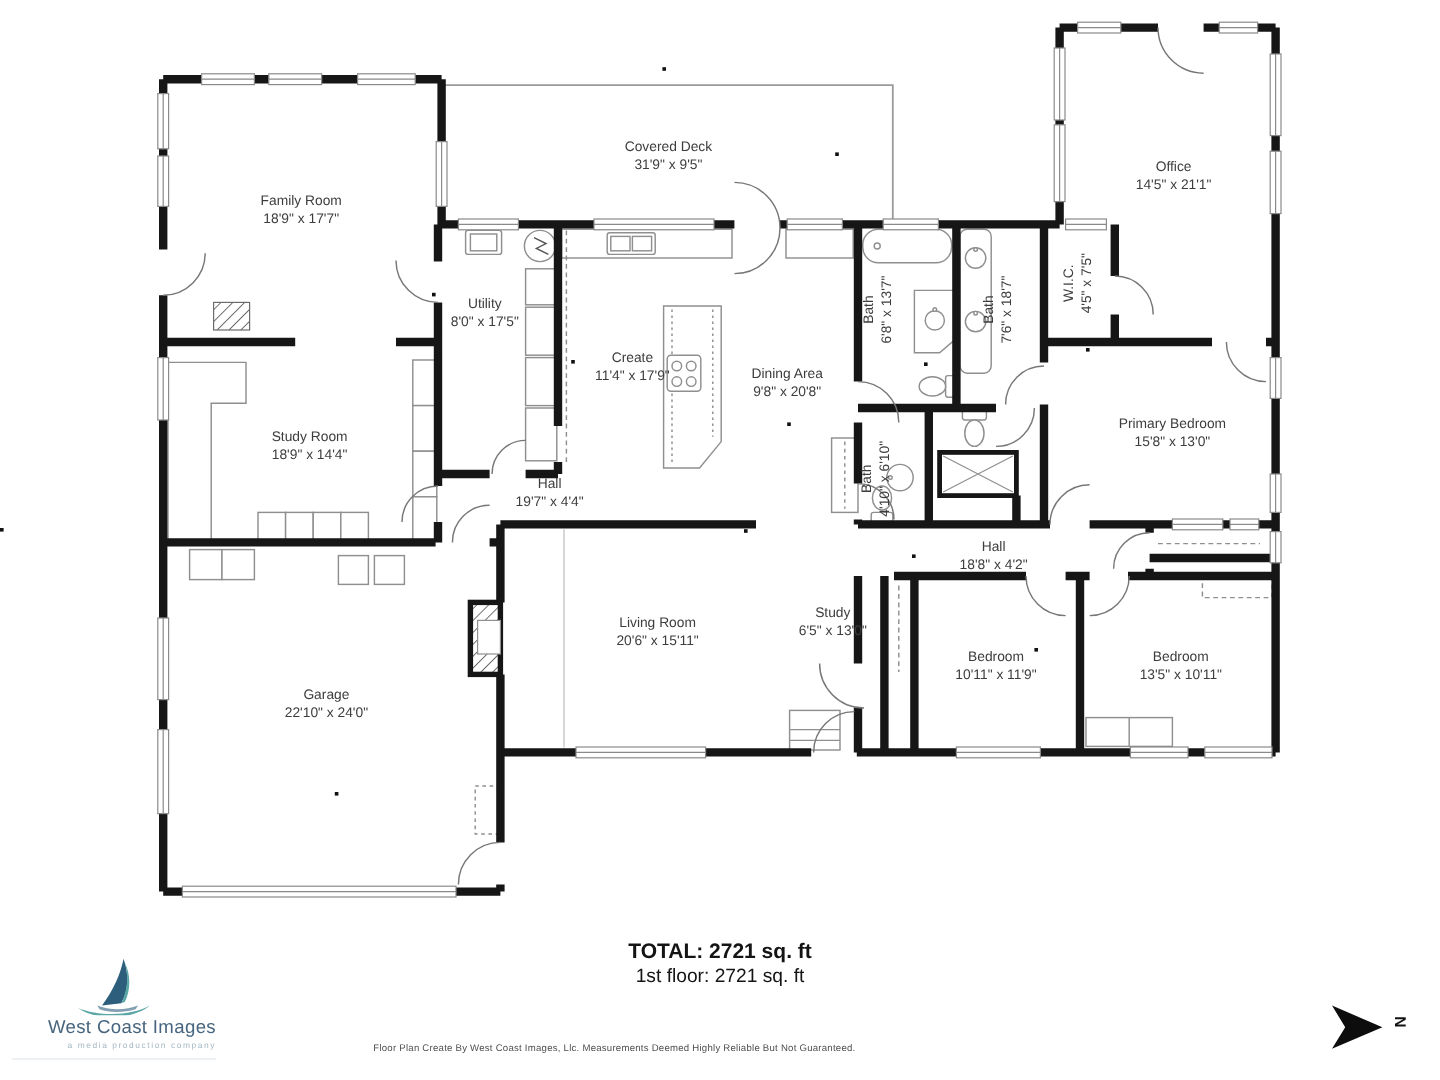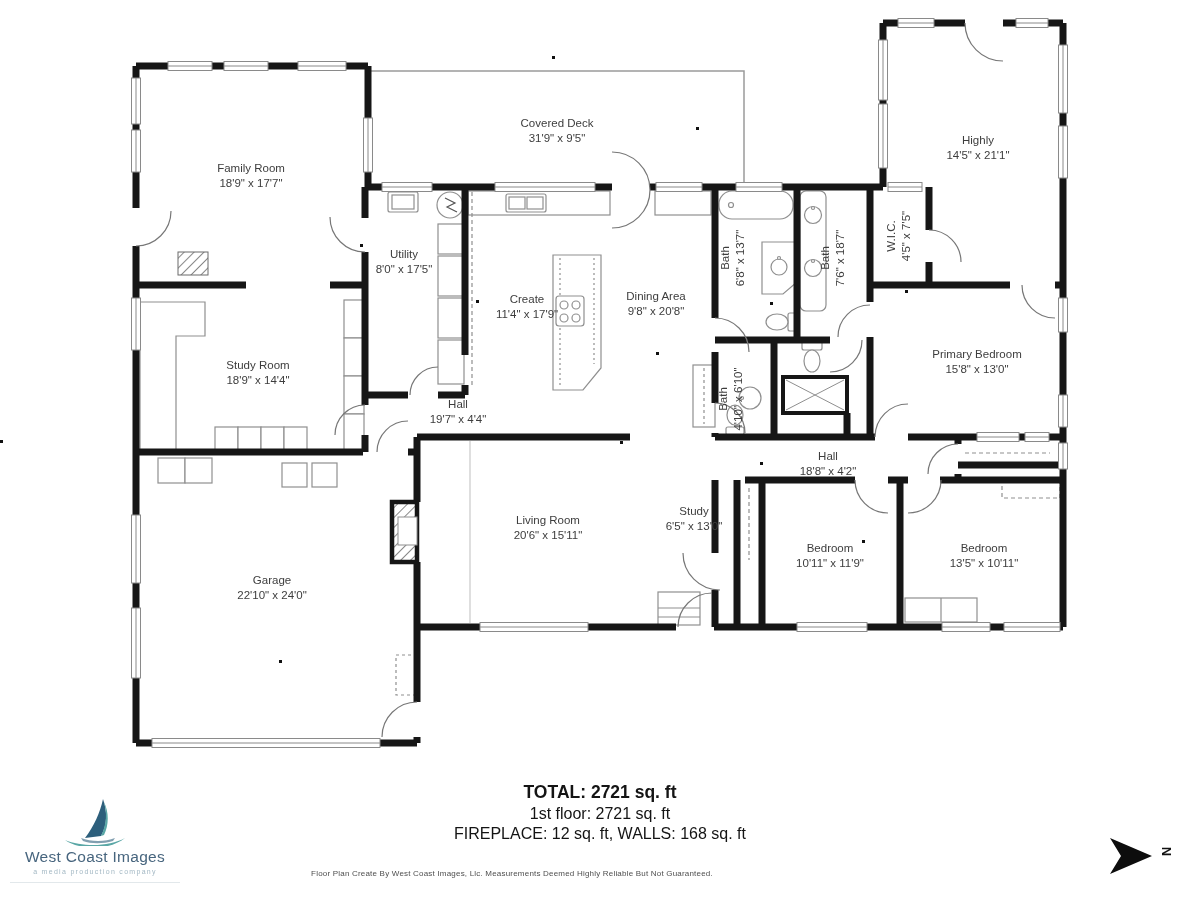--- a/index.html
+++ b/index.html
@@ -9,21 +9,21 @@
   svg.plan{position:absolute;left:0;top:0;}
   .room-label{position:absolute;transform:translate(-50%,-50%);text-align:center;
               color:#3d3d3d;font-size:11.5px;line-height:1.32;white-space:nowrap;}
   .room-label.v{transform:translate(-50%,-50%) rotate(-90deg);}
   .room-label .nm,.room-label .dm{display:block;}
   .summary{position:absolute;left:0;top:782px;width:1200px;text-align:center;color:#141414;}
   .summary .total{font-size:17.5px;font-weight:bold;margin-bottom:2px;}
   .summary .line{font-size:16px;margin-bottom:2px;}
   .disclaimer{position:absolute;left:0;top:869px;width:1024px;text-align:center;
               font-size:8px;color:#4f4f4f;letter-spacing:.2px;}
-  .logo{position:absolute;left:10px;top:798px;width:170px;text-align:center;}
+  .logo{position:absolute;left:10px;top:798px;width:170px;text-align:right;}
   .logo .boat{display:block;margin:0 auto;}
   .logo .title{font-size:15.5px;color:#47657e;letter-spacing:.3px;margin-top:2px;}
   .logo .subtitle{font-size:7px;color:#a3b8c4;letter-spacing:1.3px;margin-top:2px;}
   .logo .rule{height:1px;background:#e2e8eb;margin-top:7px;}
   .compass{position:absolute;left:1100px;top:832px;width:90px;height:50px;}
   .compass .n{position:absolute;left:62px;top:12px;font-size:13px;font-weight:bold;color:#111;
               transform:rotate(90deg);}
 </style>
 </head>
 <body>
@@ -283,32 +283,32 @@
 
   <div class="room-label" style="left:251px;top:176px">
     <span class="nm">Family Room</span>
     <span class="dm">18'9" x 17'7"</span>
   </div>
   <div class="room-label" style="left:557px;top:131px">
     <span class="nm">Covered Deck</span>
     <span class="dm">31'9" x 9'5"</span>
   </div>
   <div class="room-label" style="left:978px;top:148px">
-    <span class="nm">Highly</span>
+    <span class="nm">Office</span>
     <span class="dm">14'5" x 21'1"</span>
   </div>
   <div class="room-label" style="left:404px;top:262px">
     <span class="nm">Utility</span>
     <span class="dm">8'0" x 17'5"</span>
   </div>
   <div class="room-label" style="left:527px;top:307px">
     <span class="nm">Create</span>
     <span class="dm">11'4" x 17'9"</span>
   </div>
-  <div class="room-label" style="left:656px;top:304px">
+  <div class="room-label" style="left:656px;top:320px">
     <span class="nm">Dining Area</span>
     <span class="dm">9'8" x 20'8"</span>
   </div>
   <div class="room-label v" style="left:733px;top:258px">
     <span class="nm">Bath</span>
     <span class="dm">6'8" x 13'7"</span>
   </div>
   <div class="room-label v" style="left:833px;top:258px">
     <span class="nm">Bath</span>
     <span class="dm">7'6" x 18'7"</span>
@@ -354,21 +354,20 @@
     <span class="dm">13'5" x 10'11"</span>
   </div>
   <div class="room-label" style="left:272px;top:588px">
     <span class="nm">Garage</span>
     <span class="dm">22'10" x 24'0"</span>
   </div>
 
   <div class="summary">
     <div class="total">TOTAL: 2721 sq. ft</div>
     <div class="line">1st floor: 2721 sq. ft</div>
-    <div class="line">FIREPLACE: 12 sq. ft, WALLS: 168 sq. ft</div>
   </div>
   <div class="disclaimer">Floor Plan Create By West Coast Images, Llc. Measurements Deemed Highly Reliable But Not Guaranteed.</div>
 
   <div class="logo">
     <svg class="boat" width="76" height="48" viewBox="0 0 76 48">
       <path d="M46,1 C50,13 51,26 44,38 L28,40 C37,28 43,15 46,1 Z" fill="#2d5f7c"></path>
       <path d="M47,4 C52,14 52,27 47,37 L44,38 C50,26 50,14 47,4 Z" fill="#5aa7a6"></path>
       <path d="M8,42 C25,49 52,49 68,40 C52,53 22,52 8,42 Z" fill="#5aa7a6"></path>
       <path d="M24,40 C34,44 48,44 58,40 L56,43 C46,46 34,46 26,43 Z" fill="#2d5f7c" opacity="0.6"></path>
     </svg>

